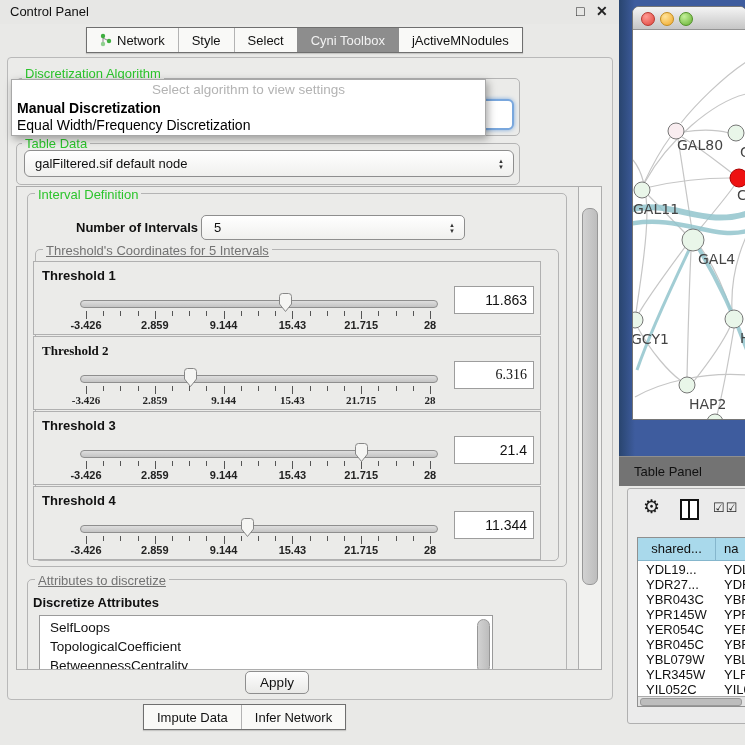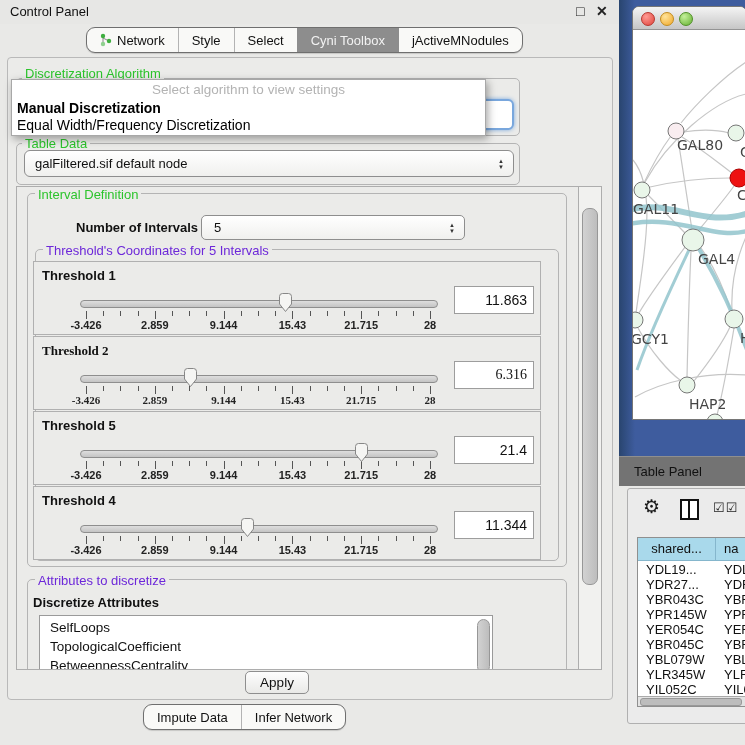--- a/index.html
+++ b/index.html
@@ -6,33 +6,33 @@
   body{width:745px;height:745px;overflow:hidden;background:#e9e9e7;
        font-family:"Liberation Sans", sans-serif; -webkit-font-smoothing:antialiased;}
   #app{position:relative;width:745px;height:745px;overflow:hidden;}
   .abs{position:absolute;}
 
   
   #titlebar{left:0;top:0;width:620px;height:24px;background:#e7e7e5;}
   #titlebar .title{left:10px;top:4px;font-size:13px;color:#111;}
   .win-btn{top:3px;font-size:14px;color:#222;cursor:default;line-height:16px;}
 
-  .segmented{display:flex;border:1px solid #6f6f6f;border-radius:9px;overflow:hidden;
+  .segmented{display:flex;border:1px solid #6f6f6f;border-radius:0;overflow:hidden;
              background:#f9f9f7;height:24px;box-shadow:0 1px 1px rgba(0,0,0,.15);}
   .seg{display:flex;align-items:center;padding:0 13px;font-size:13px;color:#111;white-space:nowrap;}
   .seg:not(:first-child){border-left:1px solid #b3b3b3;}
   .seg.selected{background:#8d8d8d;color:#f2f2f2;border-left-color:#8d8d8d;}
   .seg.selected + .seg{border-left-color:#8d8d8d;}
 
   #content-panel{left:7px;top:57px;width:604px;height:641px;border:1px solid #b9b9b9;
                  border-radius:4px;background:#ebebe9;}
 
   .group-label{font-size:13px;padding:0 3px;background:#ebebe9;white-space:nowrap;}
   .green{color:#2cc42c;}
-  .blue{color:#6d28d9;}
+  .blue{color:#737373;text-decoration:underline;}
   .groupbox{border:1px solid #b4b4b4;border-radius:5px;}
 
   
   .combo{background:linear-gradient(#ffffff,#f0f0ee);border:1px solid #8e8e8e;border-radius:6px;
          font-size:13px;color:#111;display:flex;align-items:center;padding-left:10px;}
   .combo .arrows{position:absolute;right:9px;top:50%;transform:translateY(-50%);
                  display:flex;flex-direction:column;line-height:6px;font-size:6px;color:#333;}
   #algo-combo{left:24px;top:99px;width:486px;height:27px;border:2px solid #79a7dd;
               box-shadow:0 0 4px #79a7dd;border-radius:6px;background:#fff;z-index:1;}
 
@@ -239,21 +239,21 @@
           <div class="scale-lbl" style="left: 189.6px;">9.144</div>
           <div class="scale-lbl" style="left: 258.4px;">15.43</div>
           <div class="scale-lbl" style="left: 327.2px;">21.715</div>
           <div class="scale-lbl" style="left: 396px;">28</div>
           <div class="t-handle" style="left: 148.359px;"><svg width="17" height="20">
               <path d="M2.5,3.5 a3,3 0 0 1 3,-3 h6 a3,3 0 0 1 3,3 v7.5 l-6,7.5 l-6,-7.5 z" fill="#f5f5f3" stroke="#878787"></path>
             </svg></div>
           <div class="t-value">6.316</div>
         </div>
         <div class="threshold-panel" style="top: 224px;">
-          <div class="t-label">Threshold 5</div>
+          <div class="t-label">Threshold 3</div>
           <div class="t-track"></div>
           <div class="tick" style="left: 52px; top: 49px; height: 8px;"></div>
           <div class="tick" style="left: 69.2px; top: 49px; height: 5px;"></div>
           <div class="tick" style="left: 86.4px; top: 49px; height: 5px;"></div>
           <div class="tick" style="left: 103.6px; top: 49px; height: 5px;"></div>
           <div class="tick" style="left: 120.8px; top: 49px; height: 8px;"></div>
           <div class="tick" style="left: 138px; top: 49px; height: 5px;"></div>
           <div class="tick" style="left: 155.2px; top: 49px; height: 5px;"></div>
           <div class="tick" style="left: 172.4px; top: 49px; height: 5px;"></div>
           <div class="tick" style="left: 189.6px; top: 49px; height: 8px;"></div>

